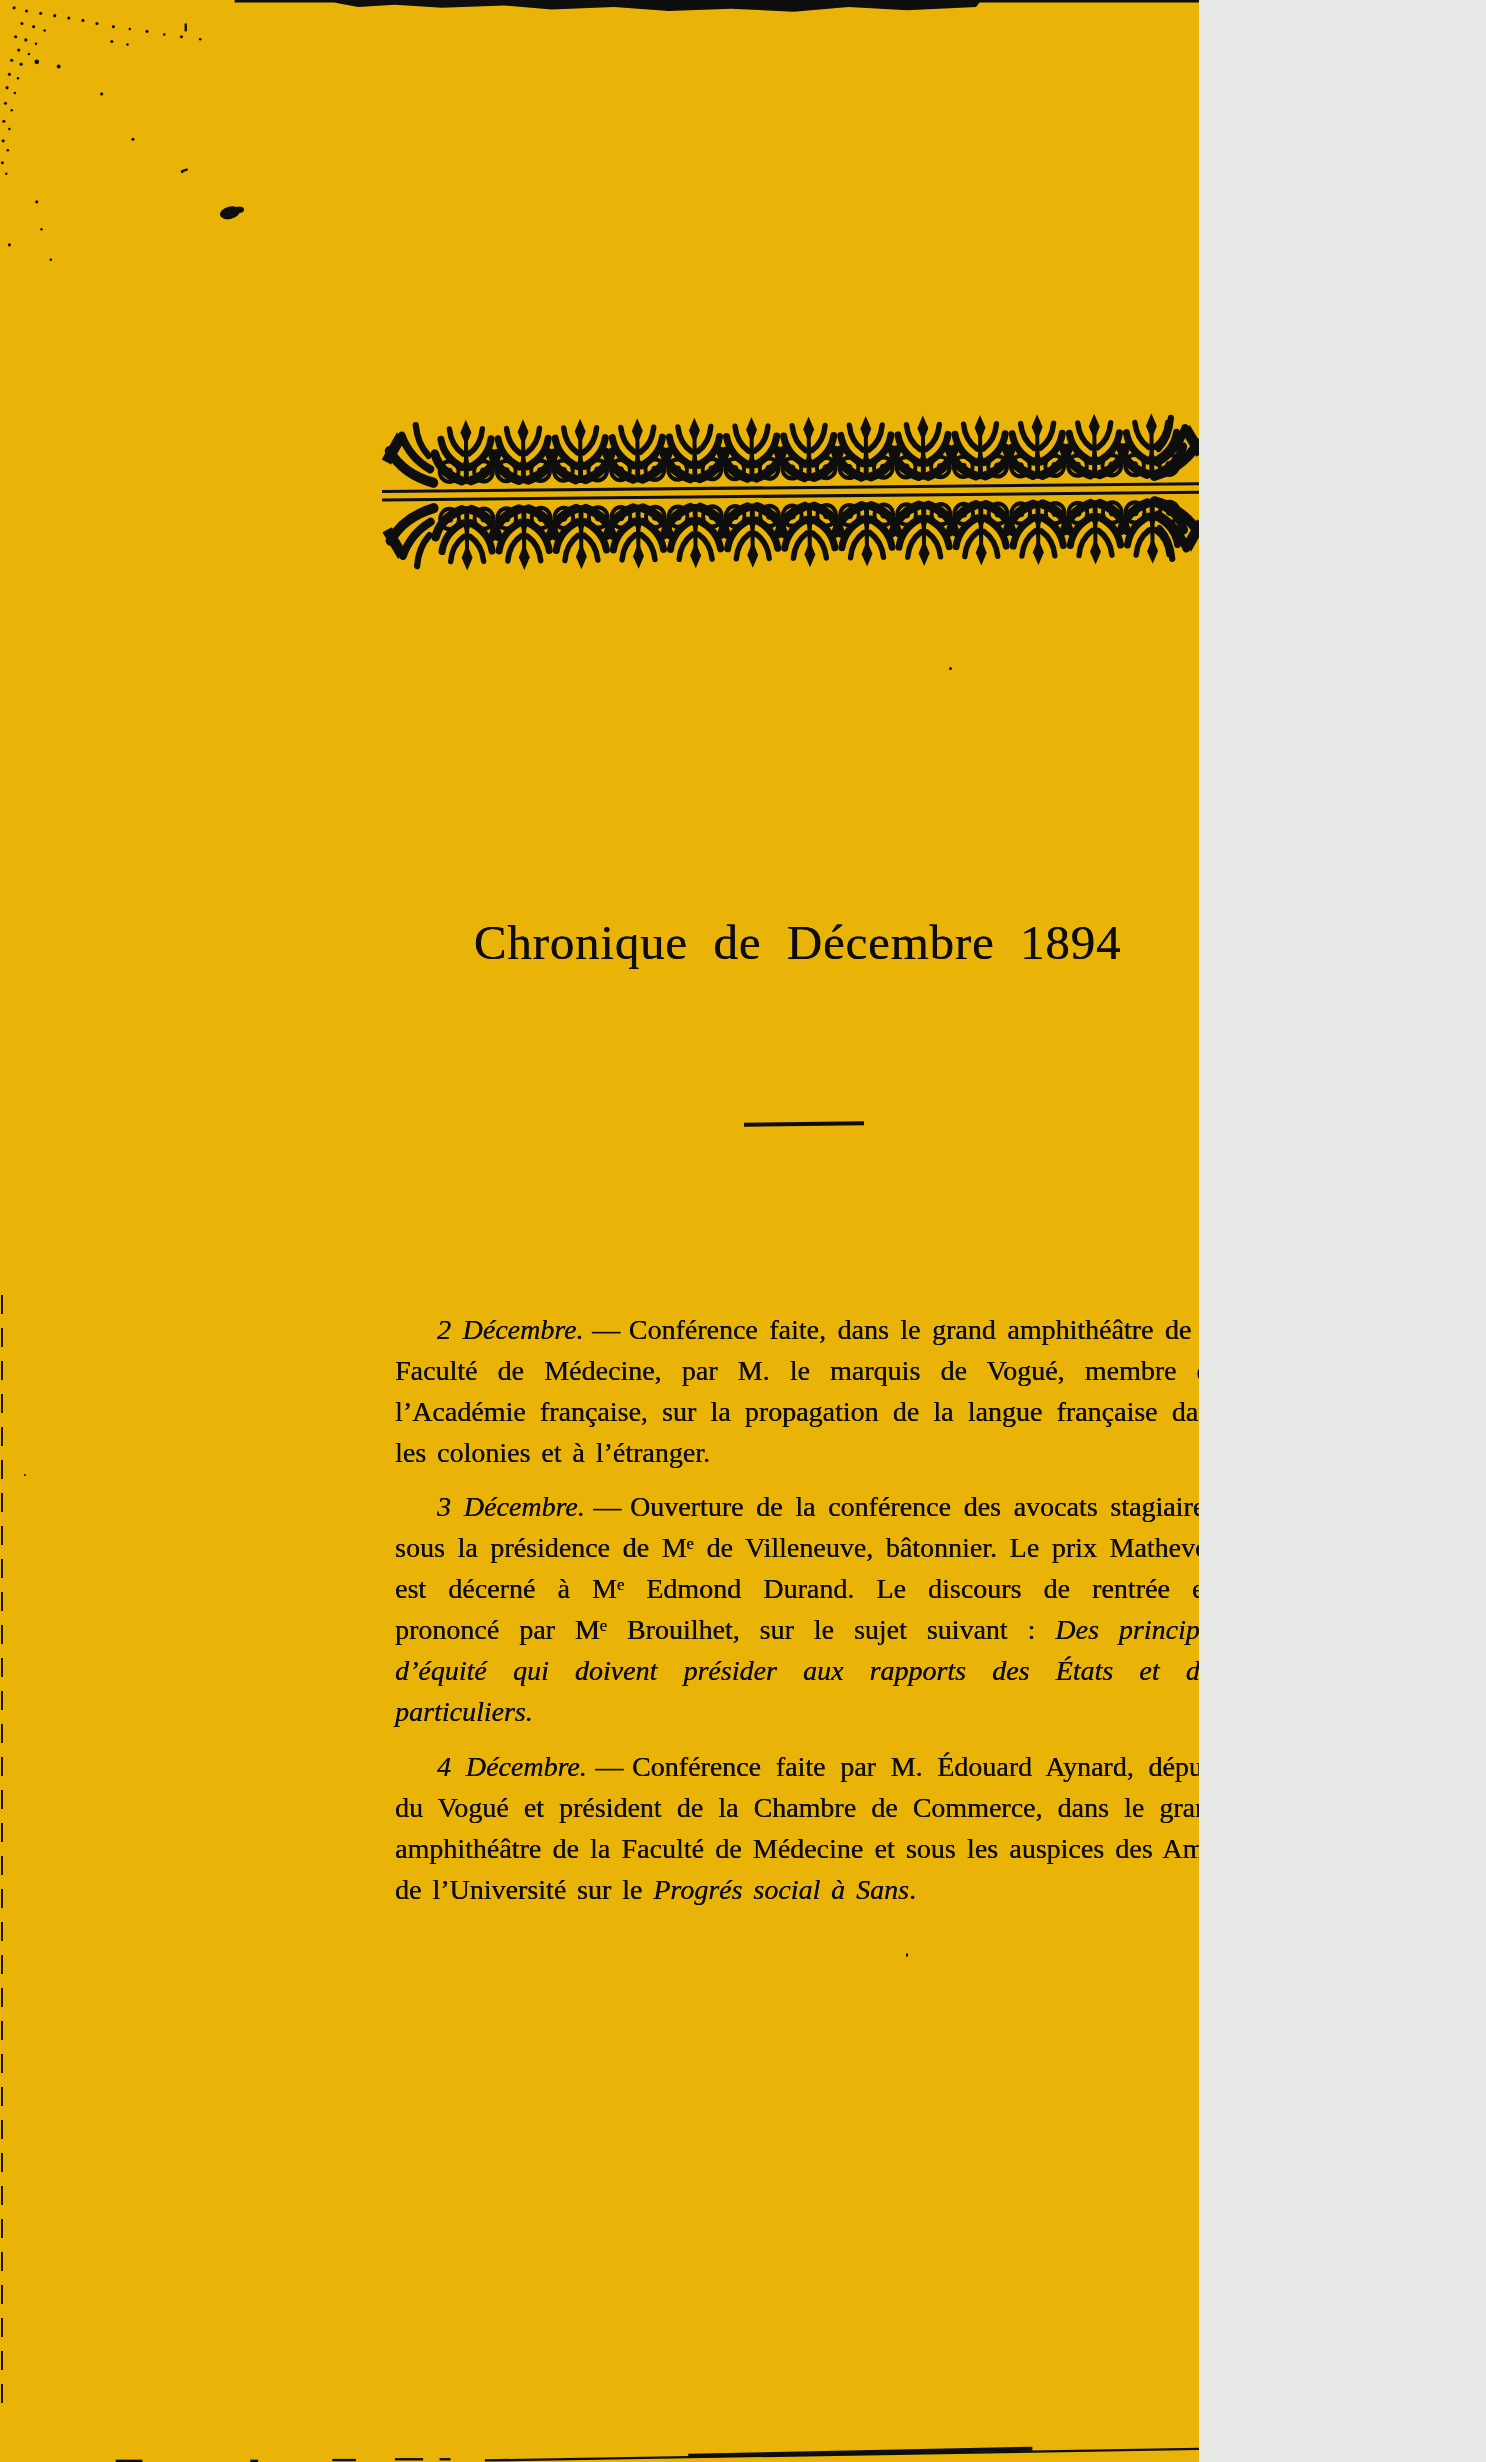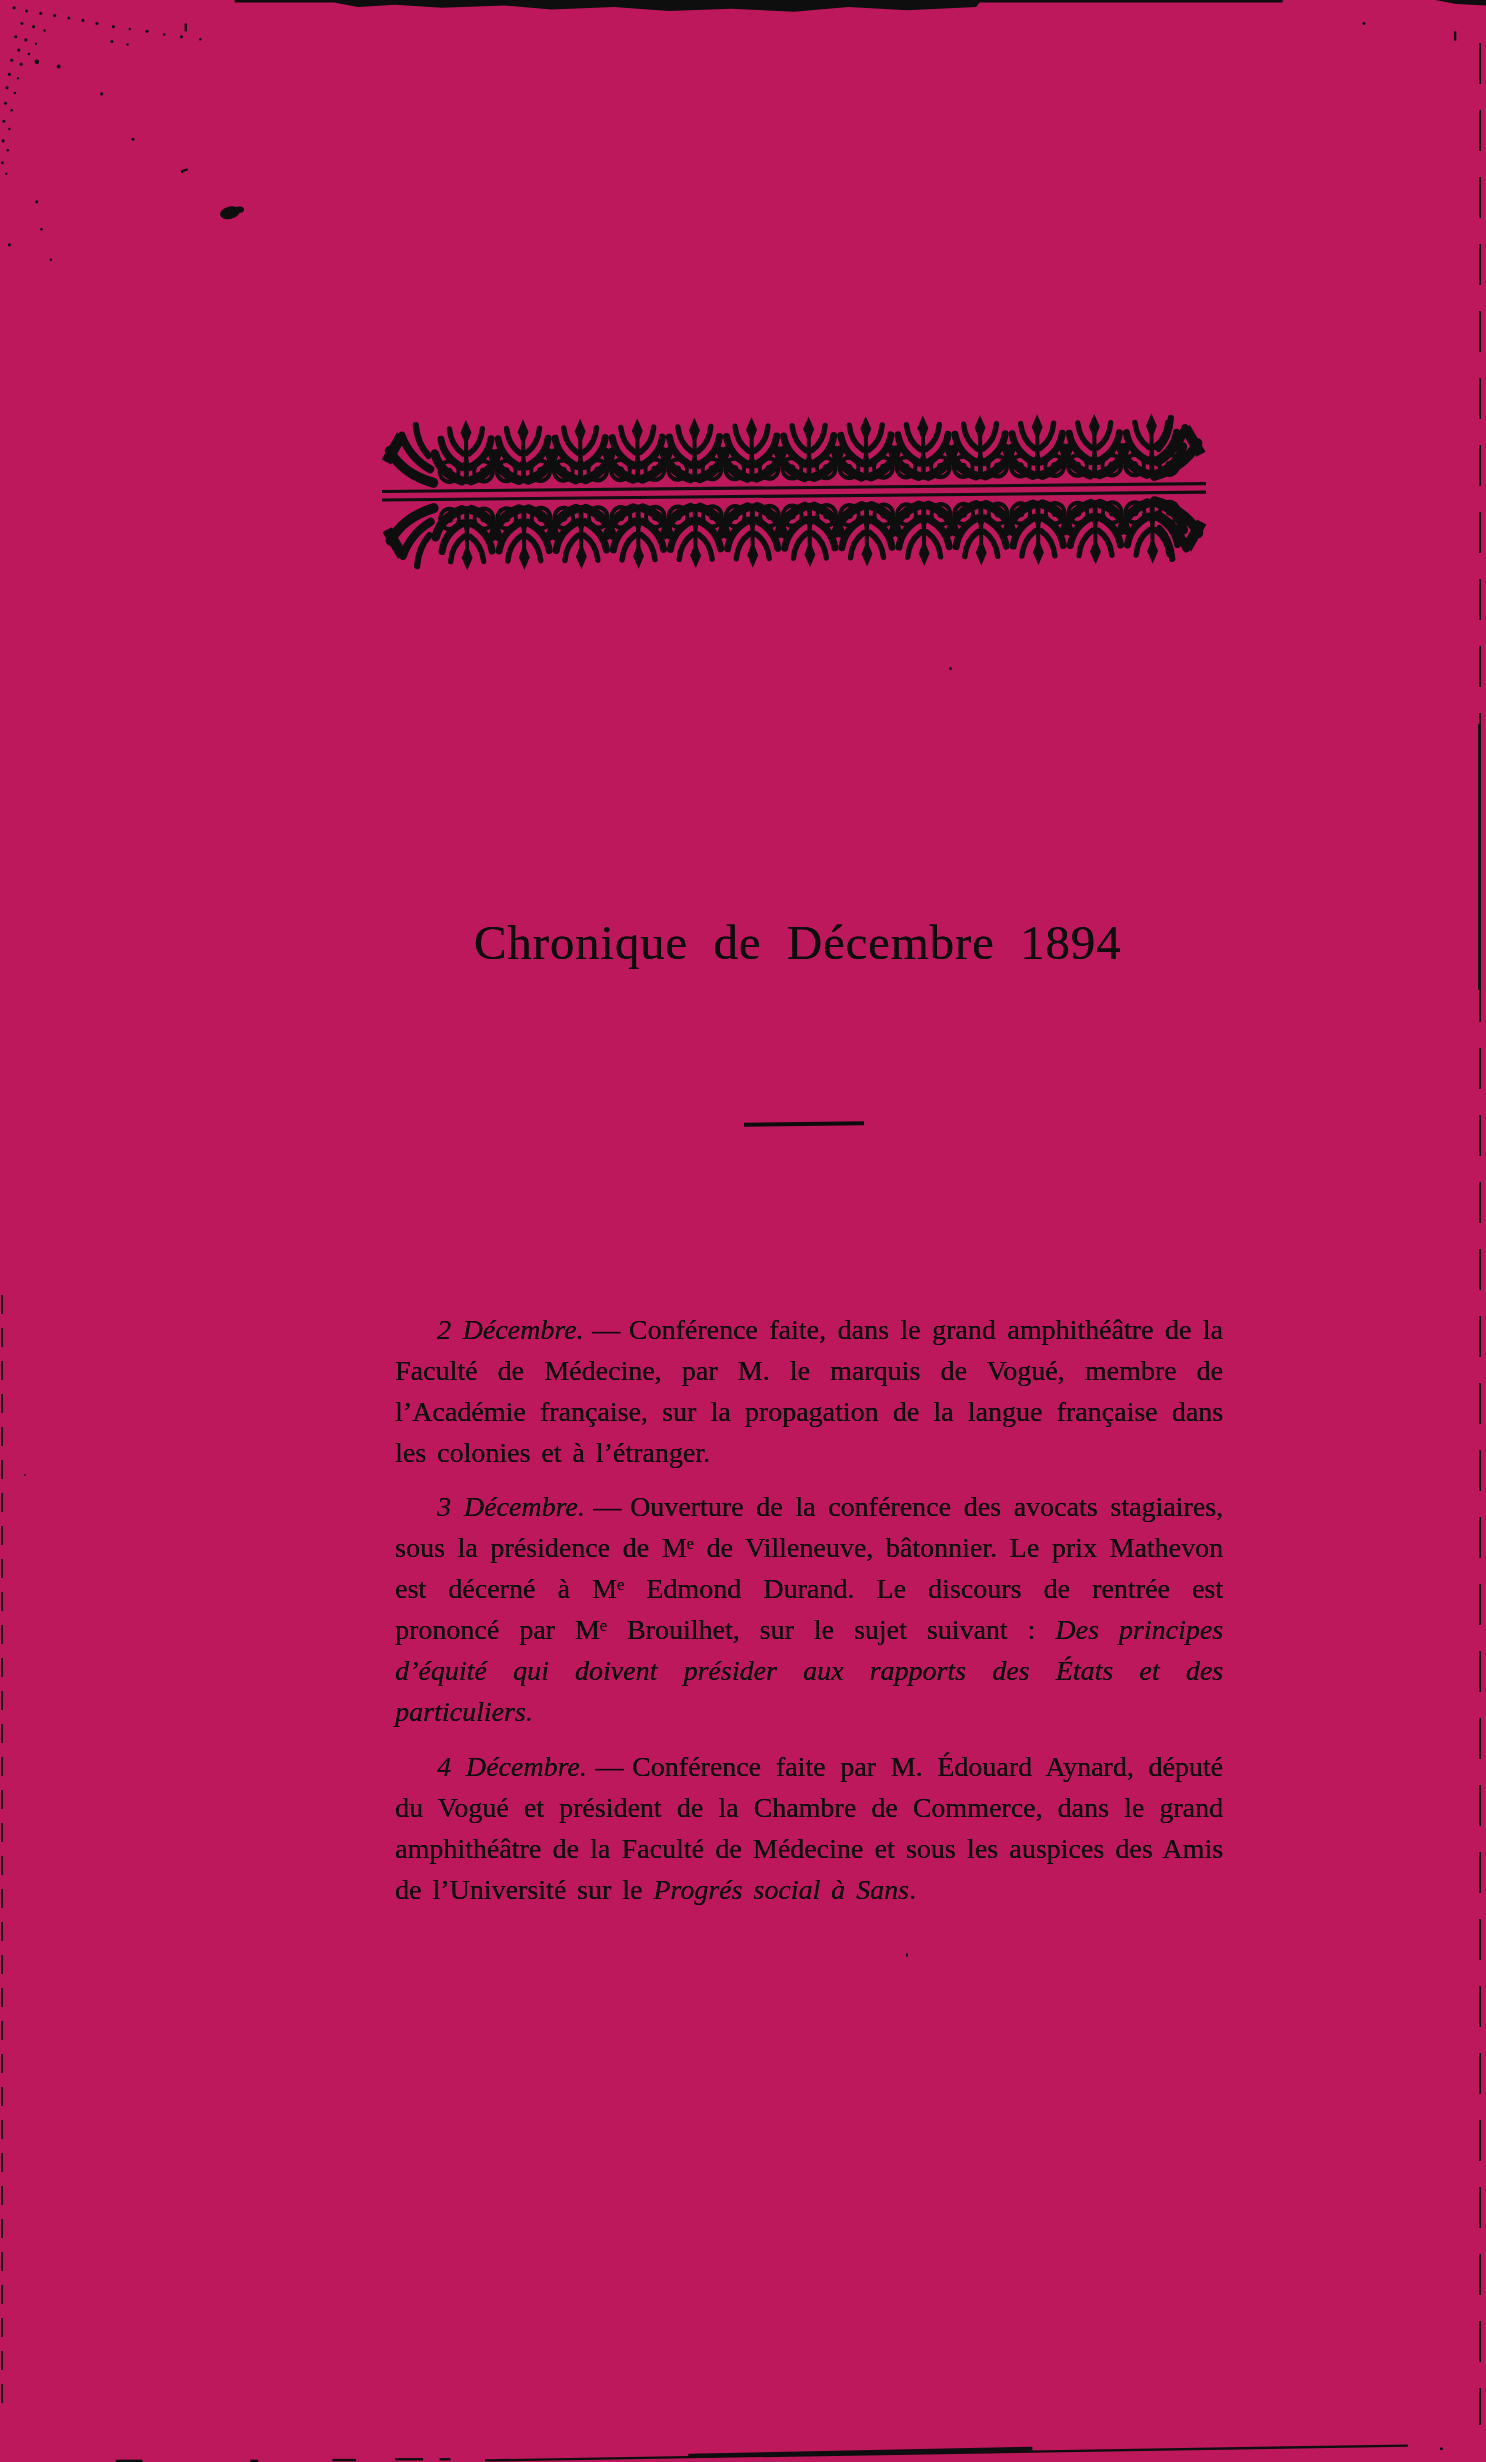--- a/index.html
+++ b/index.html
@@ -1,19 +1,19 @@
 <!DOCTYPE html>
 <html style="font-size:12.5px"><head>
 <meta charset="utf-8">
 <style>
   html,body{margin:0;padding:0;background:#e8e8e6;}
   .page{
     position:relative;
-    width:1486px;height:2462px;
-    background:#be185d;
+    width:1199px;height:2462px;
+    background:#eab308;
     overflow:hidden;
     font-family:"Liberation Serif","DejaVu Serif",serif;
     color:#0d0d0d;
   }
   
   .ik{fill:#0e0e0e;}
   .fr{stroke:#0e0e0e;fill:none;stroke-linecap:round;}
   .frb{stroke:#0e0e0e;fill:none;stroke-linecap:butt;}
 
   .art-top{position:absolute;top:0;left:0;}

